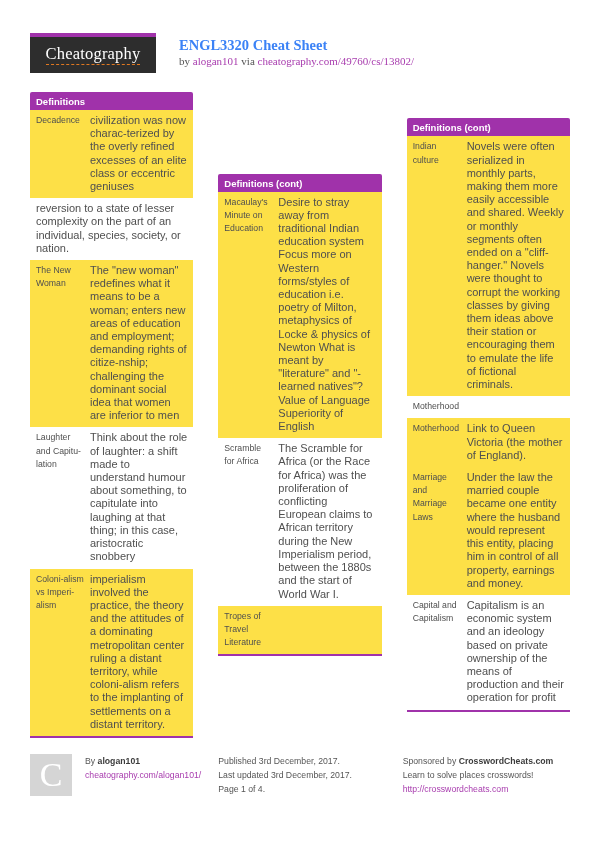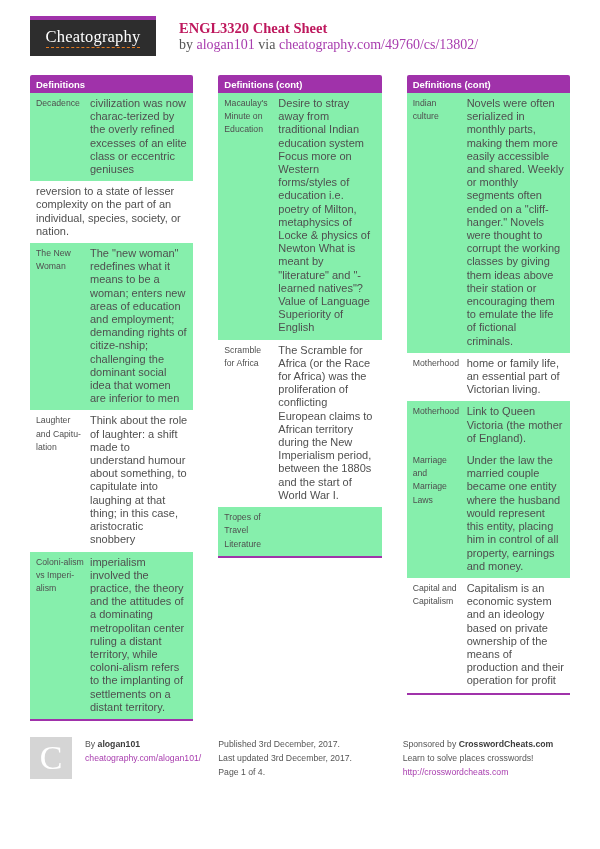--- a/index.html
+++ b/index.html
@@ -3,57 +3,57 @@
 <meta charset="utf-8">
 <style>
   * { margin: 0; padding: 0; box-sizing: border-box; }
   html, body { background: #ffffff; }
   body {
     width: 600px; height: 849px;
     font-family: "Liberation Sans", sans-serif;
     position: relative;
     overflow: hidden;
   }
-  .page { padding: 16px 30px 0 30px; }
+  .page { padding: 33px 30px 0 30px; }
 
   
   .header { display: flex; align-items: flex-start; }
   .logo-box {
     width: 126px; height: 40px;
     background: #2d2d2d;
     border-top: 4px solid #a032aa;
     display: flex; align-items: center; justify-content: center;
   }
   .logo-text {
     color: #ffffff;
     font-family: "Liberation Serif", serif;
     font-size: 16.5px;
     letter-spacing: 0.2px;
     border-bottom: 1px dashed #e07820;
     padding-bottom: 1px;
     line-height: 1.1;
   }
   .title-block { margin-left: 23px; padding-top: 3px; font-family: "Liberation Serif", serif; }
-  .sheet-title { color: #be185d; font-size: 14.5px; font-weight: bold; line-height: 18px; }
-  .byline { font-size: 14px; color: #555555; line-height: 15px; }
+  .sheet-title { color: #3b82f6; font-size: 14.5px; font-weight: bold; line-height: 18px; }
+  .byline { font-size: 11px; color: #555555; line-height: 15px; }
   .byline a, .link { color: #a83cae; text-decoration: none; }
 
   
-  .columns { display: flex; gap: 25px; margin-top: 19px; align-items: flex-start; }
+  .columns { display: flex; gap: 25px; margin-top: 19px; align-items: center; }
   .panel { flex: 1 1 0; border-bottom: 2px solid #a032aa; background: #ffffff; }
   .panel-header {
     background: #a032aa;
     color: #ffffff;
     font-size: 9.5px;
     font-weight: bold;
     padding: 4px 6px 3px 6px;
     border-radius: 2px 2px 0 0;
   }
   .row { display: flex; padding: 4px 6px 5px 6px; }
-  .row.alt { background: #86efac; }
+  .row.alt { background: #fde047; }
   .term {
     width: 54px; flex: 0 0 54px;
     padding-right: 6px;
     font-size: 8.7px; line-height: 13.2px;
     color: #4f4f4f;
     word-wrap: break-word;
   }
   .definition {
     flex: 1 1 auto;
     font-size: 11px; line-height: 13.2px;
@@ -132,21 +132,20 @@
     </div>
 
     <div class="panel">
       <div class="panel-header">Definitions (cont)</div>
       <div class="row alt">
         <div class="term">Indian culture</div>
         <div class="definition">Novels were often serialized in monthly parts, making them more easily accessible and shared. Weekly or monthly segments often ended on a "cliff-hanger." Novels were thought to corrupt the working classes by giving them ideas above their station or encouraging them to emulate the life of fictional criminals.</div>
       </div>
       <div class="row">
         <div class="term">Motherhood</div>
-        <div class="definition">home or family life, an essential part of Victorian living.</div>
       </div>
       <div class="row alt">
         <div class="term">Motherhood</div>
         <div class="definition">Link to Queen Victoria (the mother of England).</div>
       </div>
       <div class="row alt">
         <div class="term">Marriage and Marriage Laws</div>
         <div class="definition">Under the law the married couple became one entity where the husband would represent this entity, placing him in control of all property, earnings and money.</div>
       </div>
       <div class="row">

